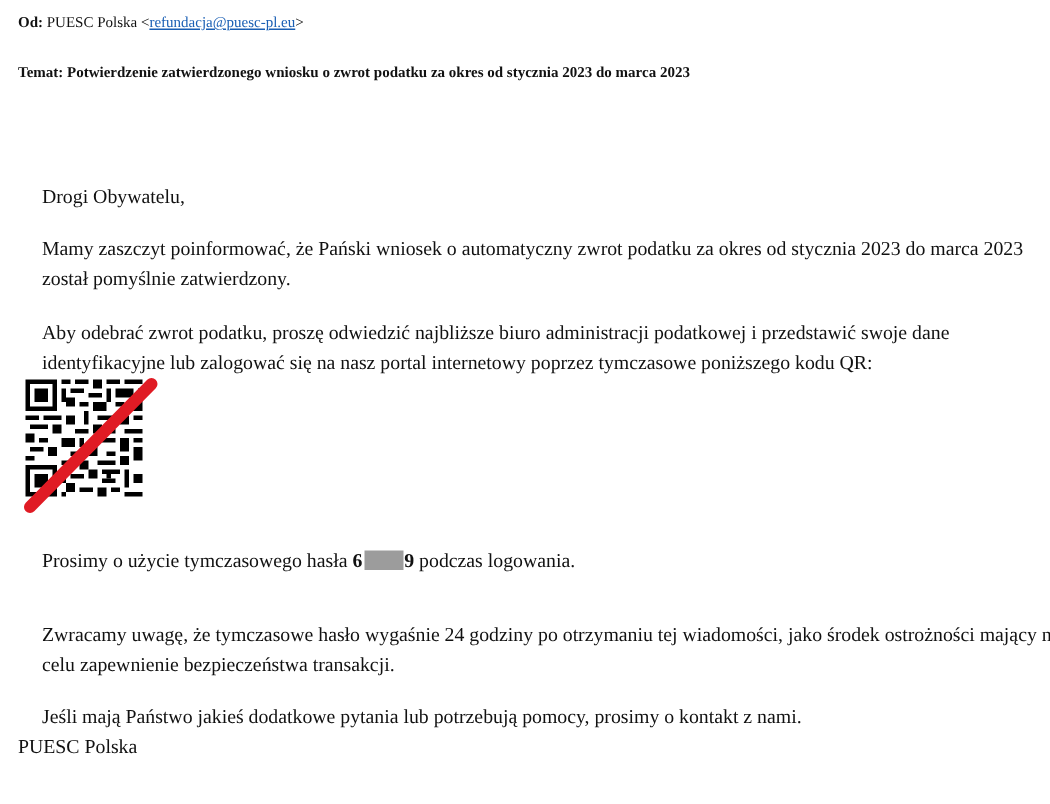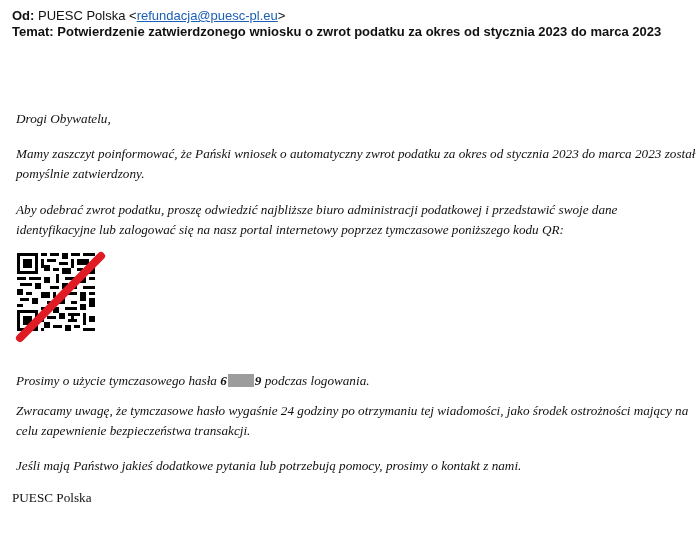--- a/index.html
+++ b/index.html
@@ -1,28 +1,28 @@
 <!DOCTYPE html>
 <html><head>
 <meta charset="utf-8">
 <style>
   html, body { margin: 0; padding: 0; background: #ffffff; }
   body { width: 700px; height: 536px; overflow: hidden; position: relative; }
-  .hdr { position: absolute; left: 12px; top: 8px; font-family: Liberation Sans, sans-serif; font-size: 13px; color: #111; line-height: 16px; }
+  .hdr { position: absolute; left: 12px; top: 8px; font-family: Liberation Serif, serif; font-size: 10px; color: #111; line-height: 16px; }
   .hdr .line { white-space: nowrap; }
   .hdr b { font-weight: bold; }
   .hdr a { color: #1a5fb4; text-decoration: underline; }
-  .hdr .subject { font-weight: bold; }
+  .hdr .subject { font-weight: bold; margin-top: 17px; }
   .body { position: absolute; left: 12px; top: 105px; width: 680px; font-family: "Liberation Serif", serif; font-size: 13.2px; color: #111; line-height: 20px; }
-  .body p { margin: 4px; font-style: italic; }
+  .body p { margin: 16px; }
   .p-greet { position: absolute; top: 0; }
   .p1 { position: absolute; top: 35px; width: 680px; }
   .p2 { position: absolute; top: 91px; width: 680px; }
   .qr-wrap { position: absolute; left: 3px; top: 145px; width: 96px; height: 96px; }
-  .p3 { position: absolute; top: 262px; white-space: nowrap; text-align: center; }
+  .p3 { position: absolute; top: 243px; white-space: nowrap; text-align: center; }
   .p3 .pw { font-weight: bold; }
   .redact { display: inline-block; width: 26px; height: 13px; background: #9c9c9c; vertical-align: -2px; margin: 0 1px; }
   .p4 { position: absolute; top: 292px; width: 680px; }
   .p5 { position: absolute; top: 347px; white-space: nowrap; }
   .p6 { position: absolute; top: 383px; }
 </style>
 </head>
 <body>
 
 <div class="hdr">

